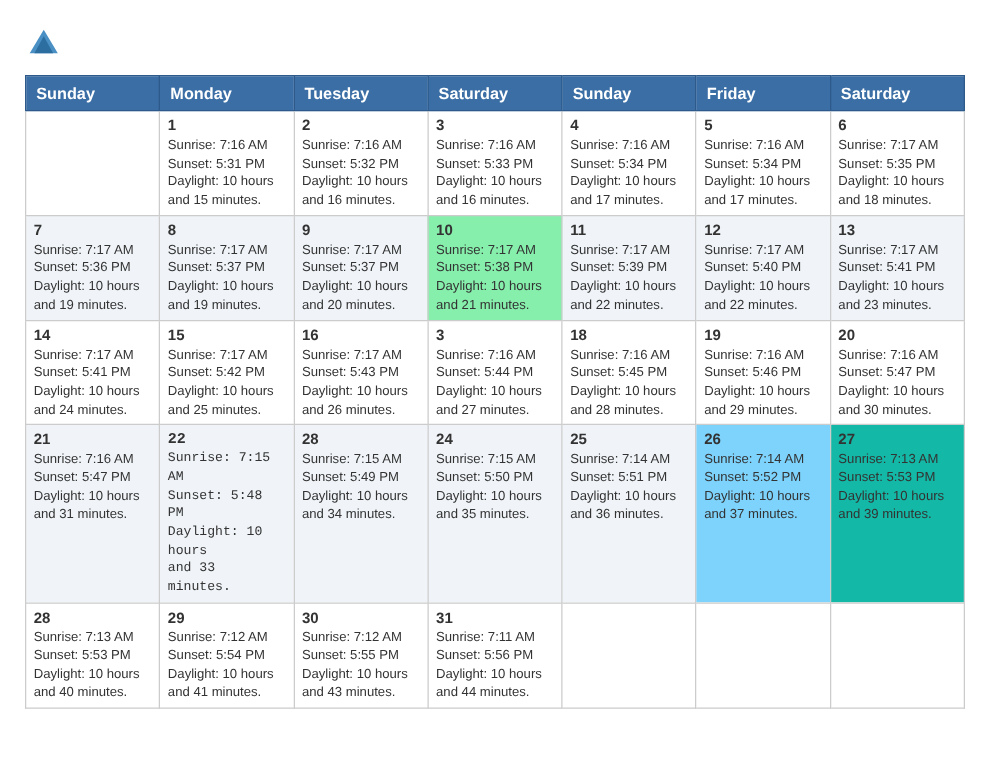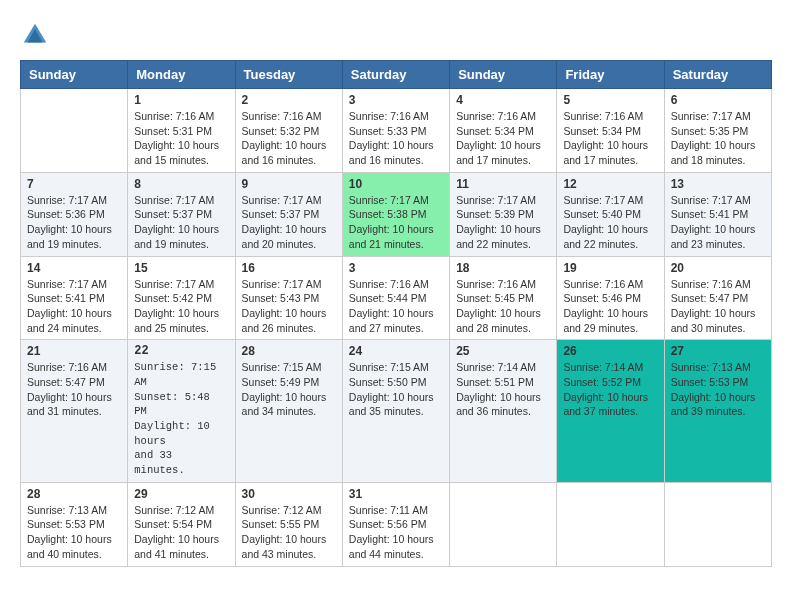--- a/index.html
+++ b/index.html
@@ -302,21 +302,21 @@
 Daylight: 10 hours
 and 35 minutes.</div>
         </td>
         <td style="background: rgb(240, 244, 248);">
           <span class="day-number">25</span>
           <div class="day-info" style="white-space: pre-line;">Sunrise: 7:14 AM
 Sunset: 5:51 PM
 Daylight: 10 hours
 and 36 minutes.</div>
         </td>
-        <td style="background: #14b8a6;">
+        <td style="background: #7dd3fc;">
           <span class="day-number">26</span>
           <div class="day-info" style="white-space: pre-line;">Sunrise: 7:14 AM
 Sunset: 5:52 PM
 Daylight: 10 hours
 and 37 minutes.</div>
         </td>
         <td style="background: #14b8a6; margin-left: 40px;">
           <span class="day-number">27</span>
           <div class="day-info" style="white-space: pre-line;">Sunrise: 7:13 AM
 Sunset: 5:53 PM

